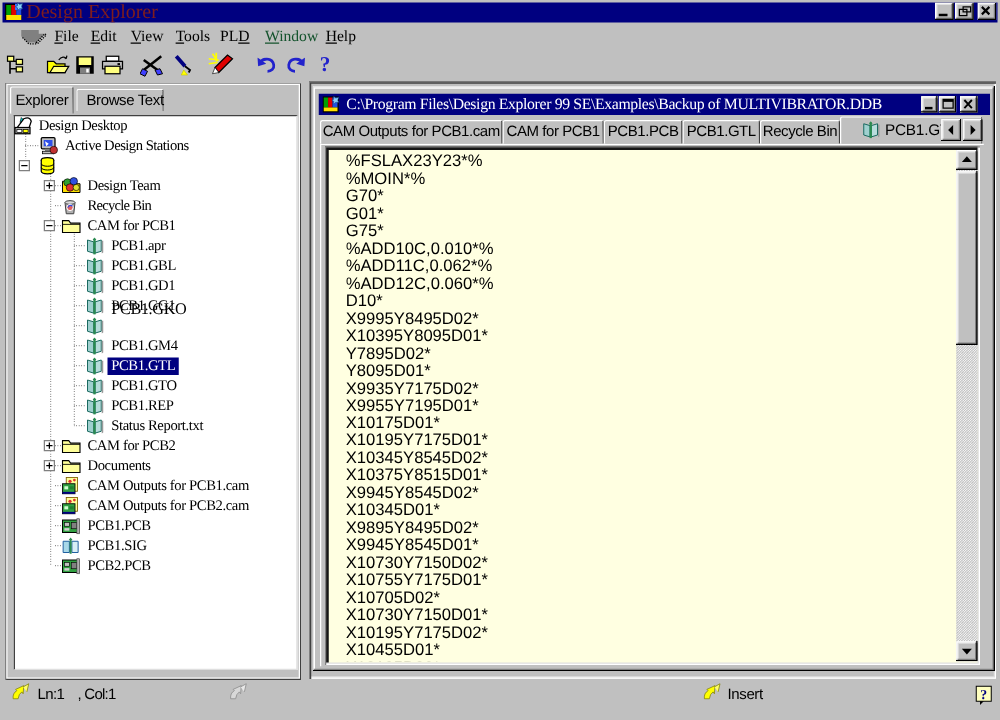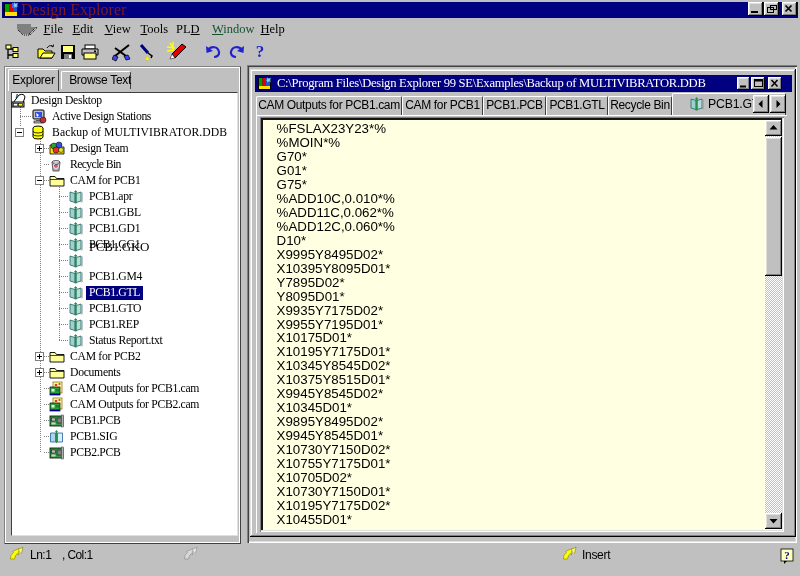--- a/index.html
+++ b/index.html
@@ -143,21 +143,20 @@
 <circle cx="12" cy="11" r="3" fill="#c03030" stroke="#000" stroke-width=".5"></circle>
     </svg>
     <div class="abs" style="left:52px;top:110px;height:14px;line-height:14px;font-size:11.7px;letter-spacing:-0.4px;white-space:nowrap;z-index:6">Active Design Stations</div>
     <div class="abs" style="left:15px;top:128px;width:9px;height:9px;background:#fff;border:1px solid #808080;z-index:6"></div>
     <div class="abs" style="left:17px;top:132px;width:5px;height:1px;background:#000;z-index:7"></div>
     <svg class="abs" style="left:31px;top:125px;z-index:5" width="16" height="16" viewBox="0 0 16 16">
       <ellipse cx="7" cy="3" rx="5" ry="2" fill="#ffff00" stroke="#000"></ellipse>
 <path d="M2 3 V12 A5 2 0 0 0 12 12 V3" fill="#ffff00" stroke="#000"></path>
 <path d="M2 6 A5 2 0 0 0 12 6 M2 9 A5 2 0 0 0 12 9" fill="none" stroke="#000" stroke-width=".8"></path>
     </svg>
-    <div class="abs" style="left:52px;top:126px;height:14px;line-height:14px;font-size:11.7px;letter-spacing:0.08px;white-space:nowrap;z-index:6">Backup of MULTIVIBRATOR.DDB</div>
     <div class="abs" style="left:35px;top:144px;width:9px;height:9px;background:#fff;border:1px solid #808080;z-index:6"></div>
     <div class="abs" style="left:37px;top:148px;width:5px;height:1px;background:#000;z-index:7"></div>
     <div class="abs" style="left:39px;top:146px;width:1px;height:5px;background:#000;z-index:7"></div>
     <svg class="abs" style="left:49px;top:141px;z-index:5" width="16" height="16" viewBox="0 0 16 16">
       <path d="M1 13 V4 l4 0 1.5 2 H15 V13 Z" fill="#ffe000" stroke="#000" stroke-width=".8"></path>
 <circle cx="5" cy="5" r="3" fill="#30a030" stroke="#000" stroke-width=".5"></circle>
 <circle cx="10" cy="4" r="3" fill="#3050e0" stroke="#000" stroke-width=".5"></circle>
 <circle cx="7" cy="9" r="3" fill="#e03030" stroke="#000" stroke-width=".5"></circle>
 <circle cx="12" cy="9" r="2.5" fill="#e0e030" stroke="#000" stroke-width=".5"></circle>
     </svg>

